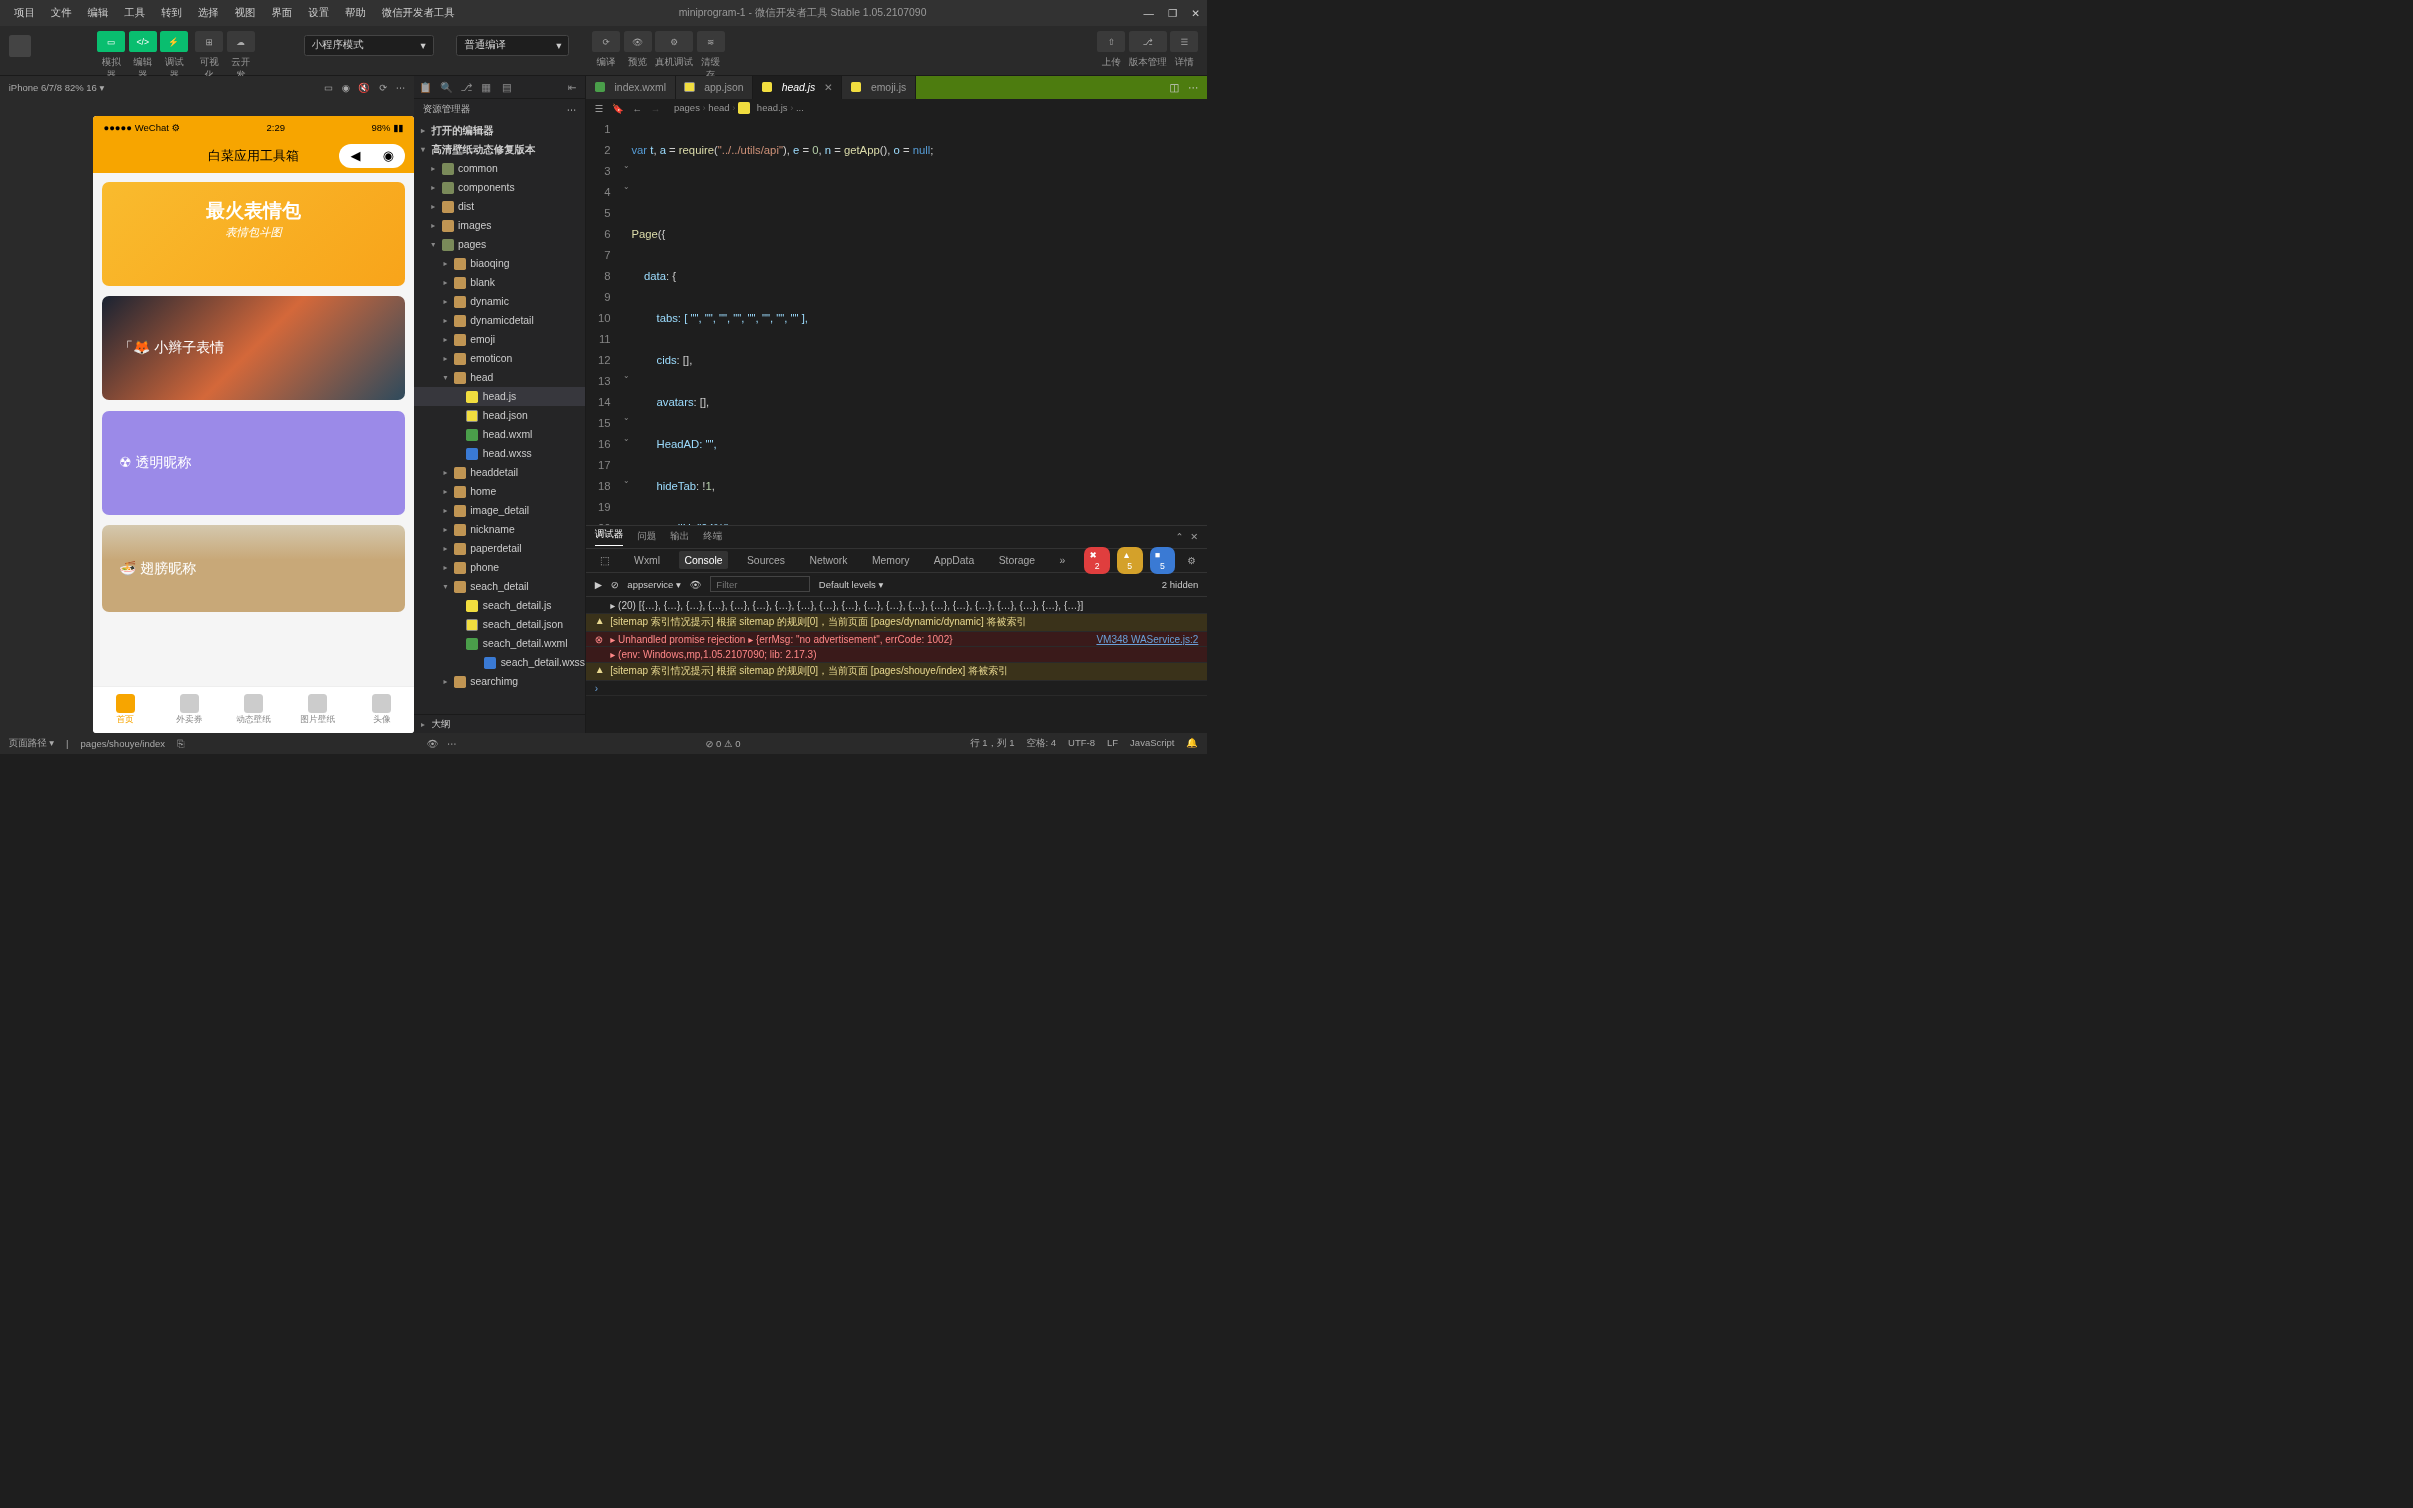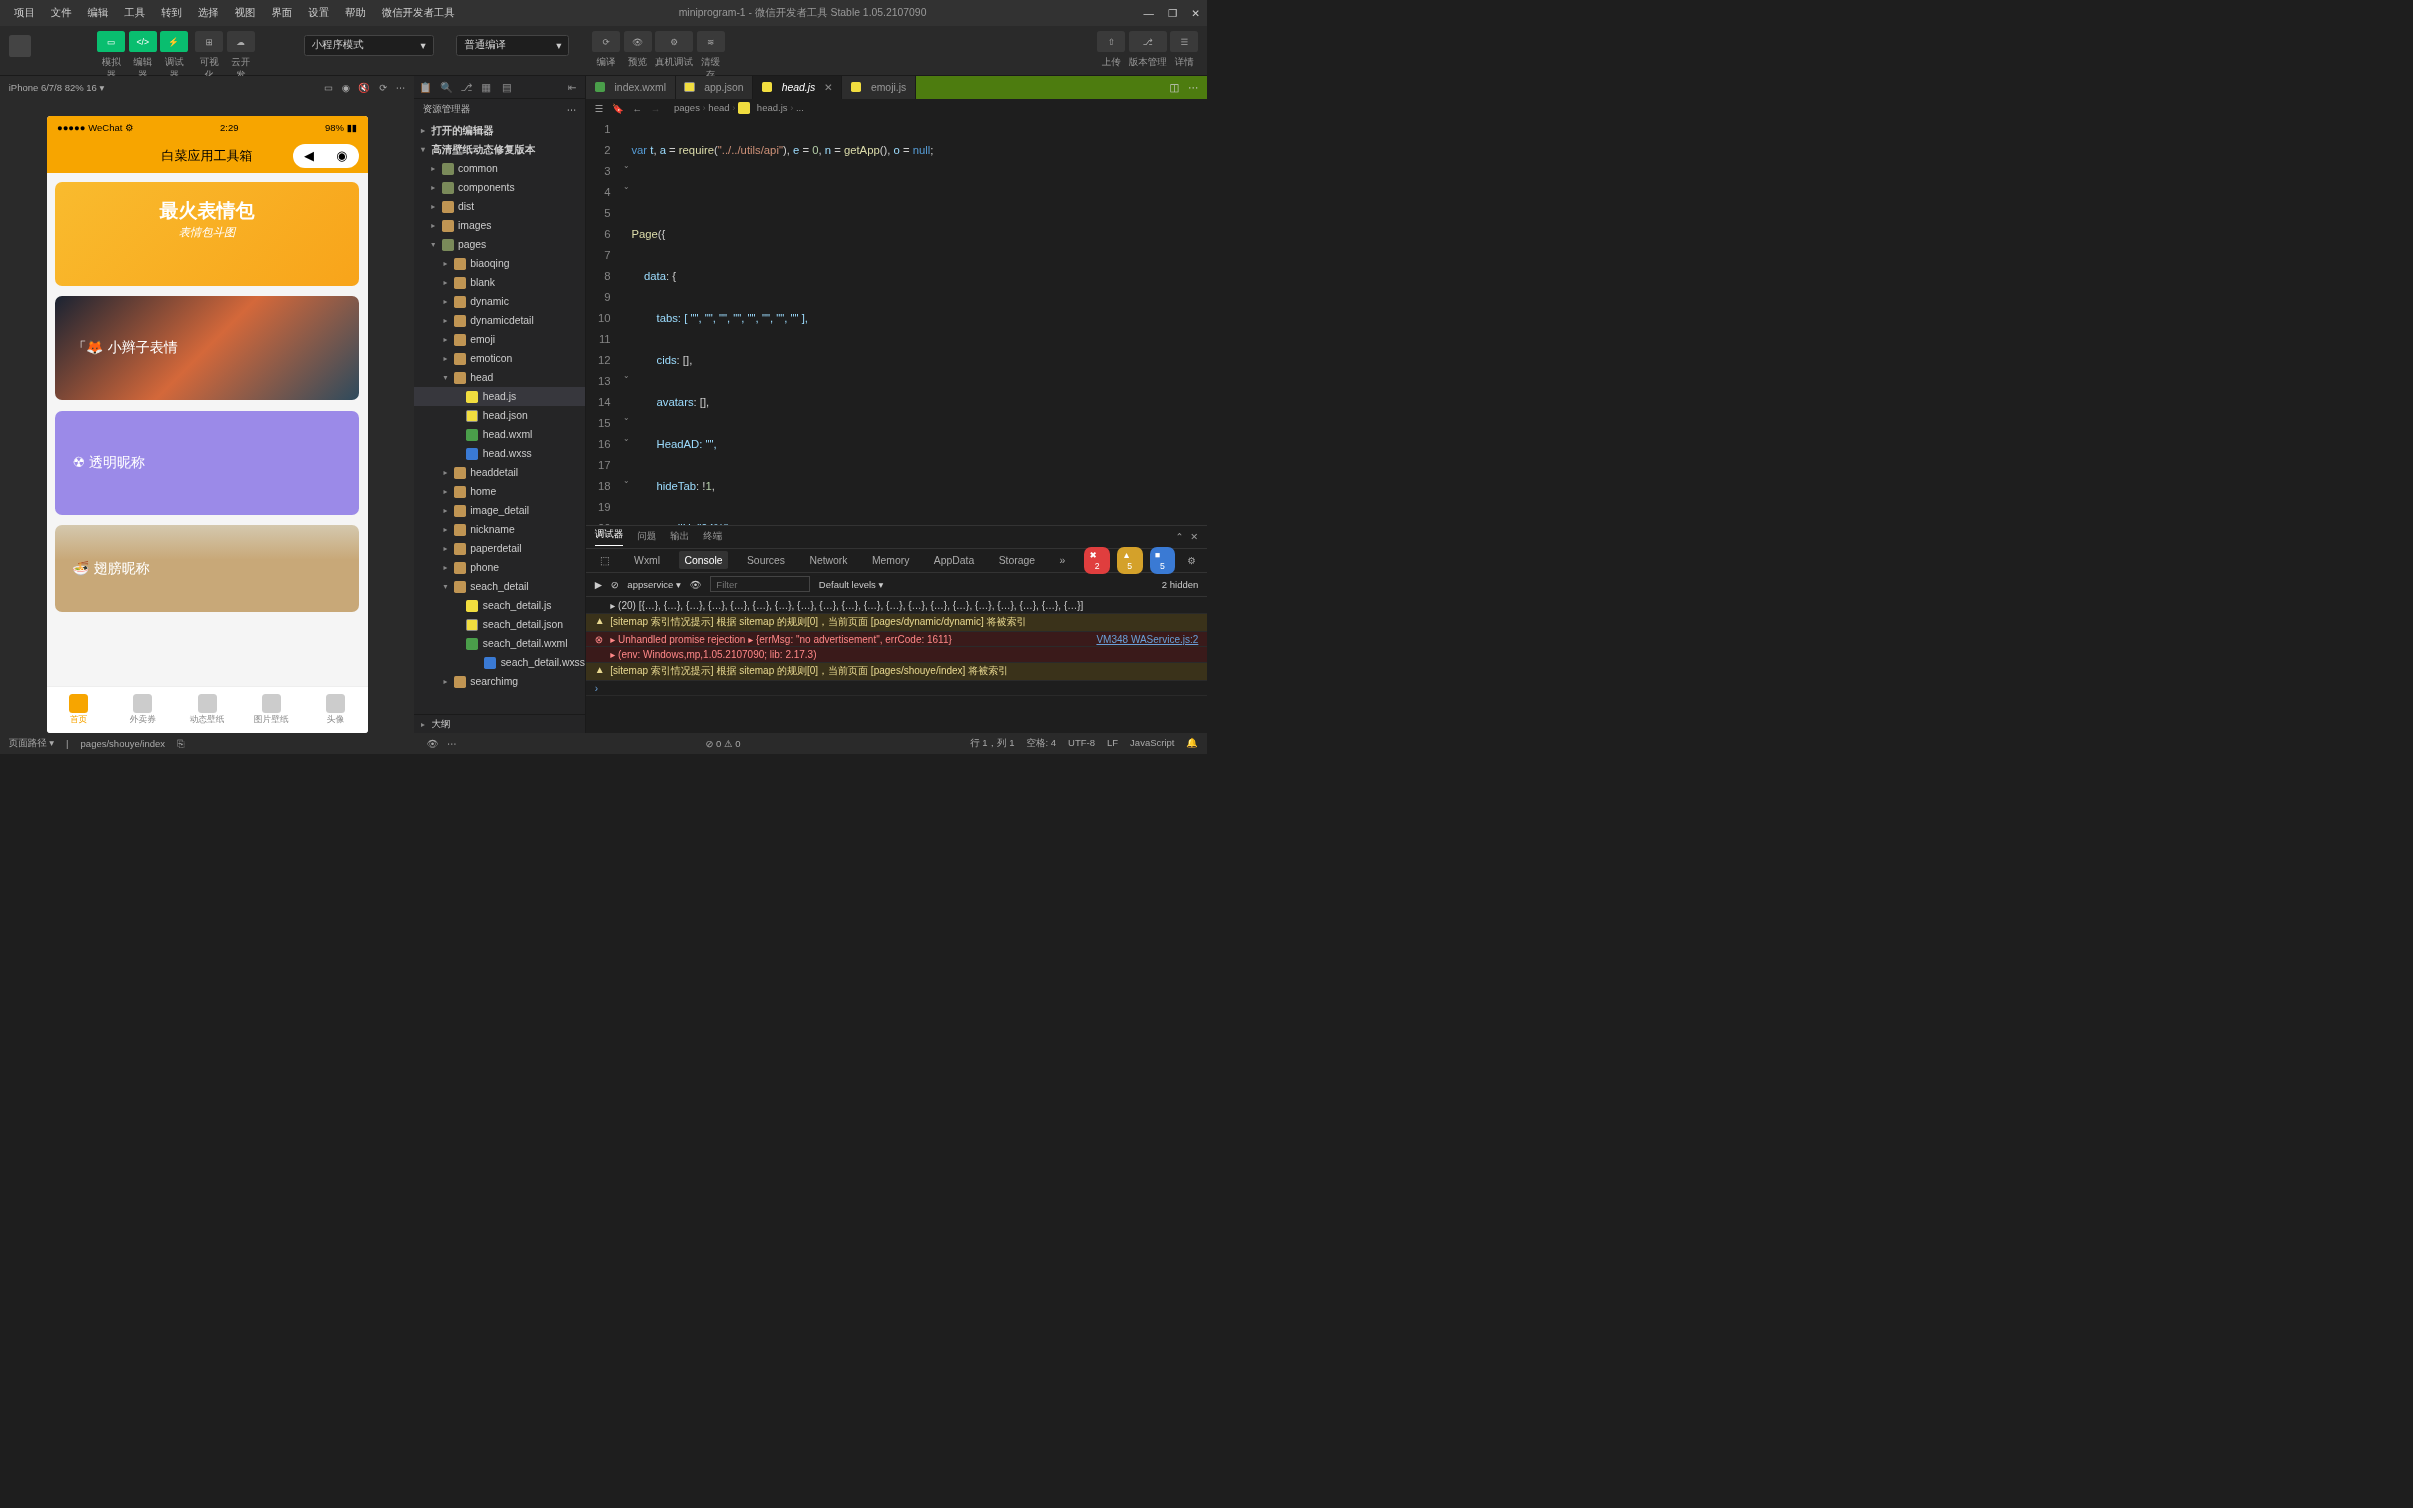--- a/index.html
+++ b/index.html
@@ -19,21 +19,21 @@
 .tb-labels { display:flex; gap:3.5px; font-size:9.5px; color:#999; margin-top:1.7px;}
 .tb-labels span{ width:28px; text-align:center;}
 .tb-select { height: 21px; min-width: 130px; background: #1e1e1e; border: 0.9px solid #444; border-radius: 2.6px; display:flex;align-items:center;padding:0 7px;color:#ccc;font-size:10.4px;justify-content:space-between; margin-top:3.5px;}
 .tb-spacer { flex: 1; }
 
 .main { display: flex; height: calc(100% - 26px - 50px - 21px); }
 
 .sim-col { width: 414px; background: #2a2a2a; display:flex; flex-direction:column; }
 .sim-header { height: 22.5px; display: flex; align-items: center; padding: 0 8.7px; color:#aaa; font-size:9.5px; gap:5.2px;}
 .sim-header .r { margin-left:auto; display:flex; gap:8.7px;}
-.sim-body { flex:1; display:flex; justify-content:center; padding-top:17.3px;}
+.sim-body { flex:1; display:flex; justify-content:flex-end; padding-top:17.3px;}
 .phone { width: 321px; background:#fff; border-radius:3.5px; overflow:hidden; display:flex; flex-direction:column;}
 .ph-status { background:#f7a500; height:22.5px; display:flex; align-items:center; padding:0 10.4px; color:#000; font-size:9.5px;}
 .ph-status .mid{flex:1;text-align:center;}
 .ph-head { background:#f7a500; height:35px; display:flex; align-items:center; justify-content:center; color:#000; font-size:13px; font-weight:500; position:relative;}
 .ph-head .pill { position:absolute; right:8.7px; background:#fff; border-radius:14px; width:66px; height:24px; display:flex;align-items:center;justify-content:space-around;}
 .ph-content { flex:1; background:#f5f5f5; padding:8.7px; overflow:hidden;}
 .card { border-radius:7px; margin-bottom:10.4px; height:104px; display:flex; align-items:center; padding:0 17.3px; color:#fff; font-size:14px; font-weight:500; position:relative; overflow:hidden;}
 .card.c1{ background:linear-gradient(135deg,#f9bb2e,#f8a41a);}
 .card.c1 .big{position:absolute;top:15.6px;left:0;right:0;text-align:center;font-size:19px;font-weight:700;color:#fff;}
 .card.c1 .sub{position:absolute;top:43px;left:0;right:0;text-align:center;font-size:11.3px;font-style:italic;}
@@ -473,21 +473,21 @@
           <div class="console-line ">
             <span class="cl-icon"></span>
             <span>▸ (20) [{…}, {…}, {…}, {…}, {…}, {…}, {…}, {…}, {…}, {…}, {…}, {…}, {…}, {…}, {…}, {…}, {…}, {…}, {…}, {…}]</span>
           </div>
           <div class="console-line warn">
             <span class="cl-icon">▲</span>
             <span>[sitemap 索引情况提示] 根据 sitemap 的规则[0]，当前页面 [pages/dynamic/dynamic] 将被索引</span>
           </div>
           <div class="console-line err">
             <span class="cl-icon">⊗</span>
-            <span>▸ Unhandled promise rejection ▸ {errMsg: "no advertisement", errCode: 1611}</span>
+            <span>▸ Unhandled promise rejection ▸ {errMsg: "no advertisement", errCode: 1002}</span>
             <span class="cl-src">VM348 WAService.js:2</span>
           </div>
           <div class="console-line err">
             <span class="cl-icon"></span>
             <span>▸ (env: Windows,mp,1.05.2107090; lib: 2.17.3)</span>
           </div>
           <div class="console-line warn">
             <span class="cl-icon">▲</span>
             <span>[sitemap 索引情况提示] 根据 sitemap 的规则[0]，当前页面 [pages/shouye/index] 将被索引</span>
           </div>

